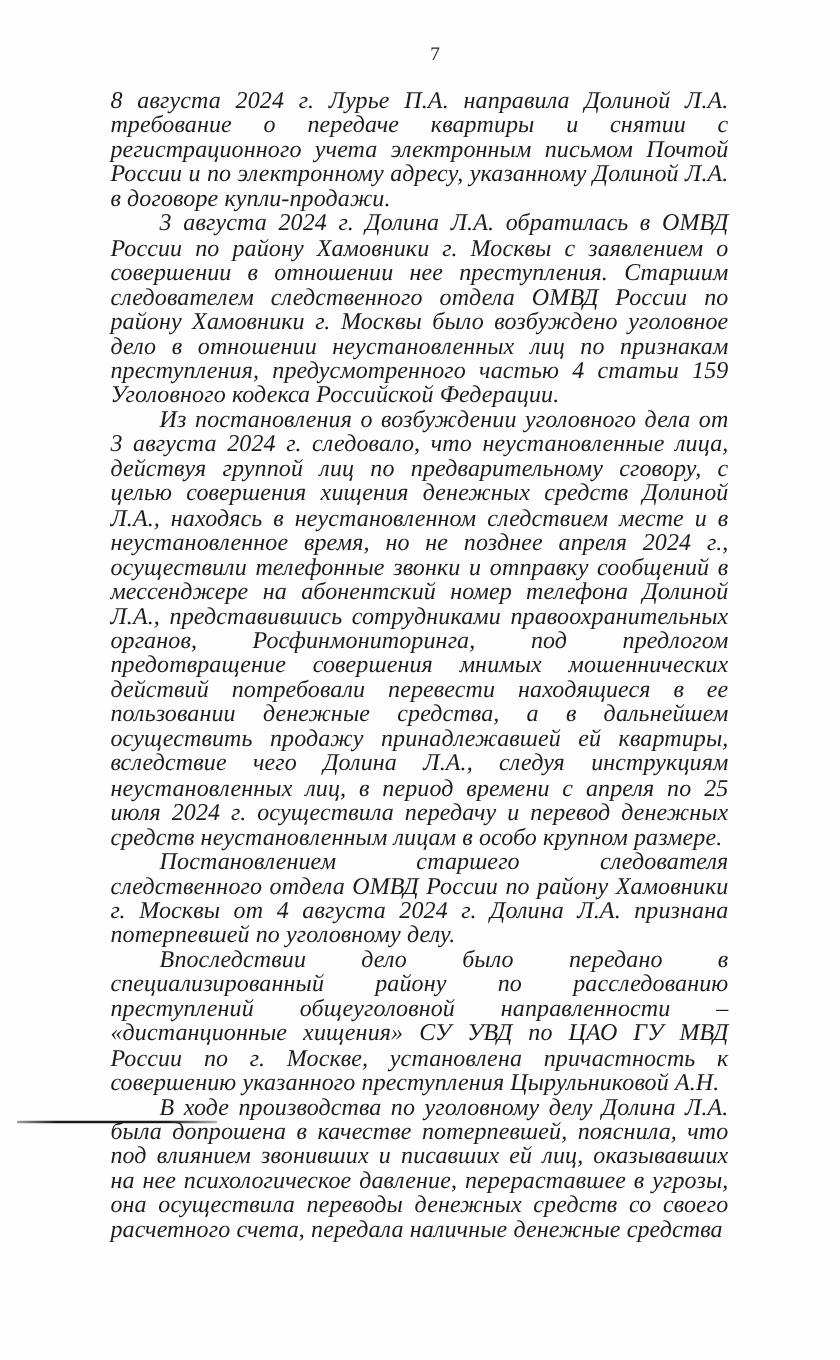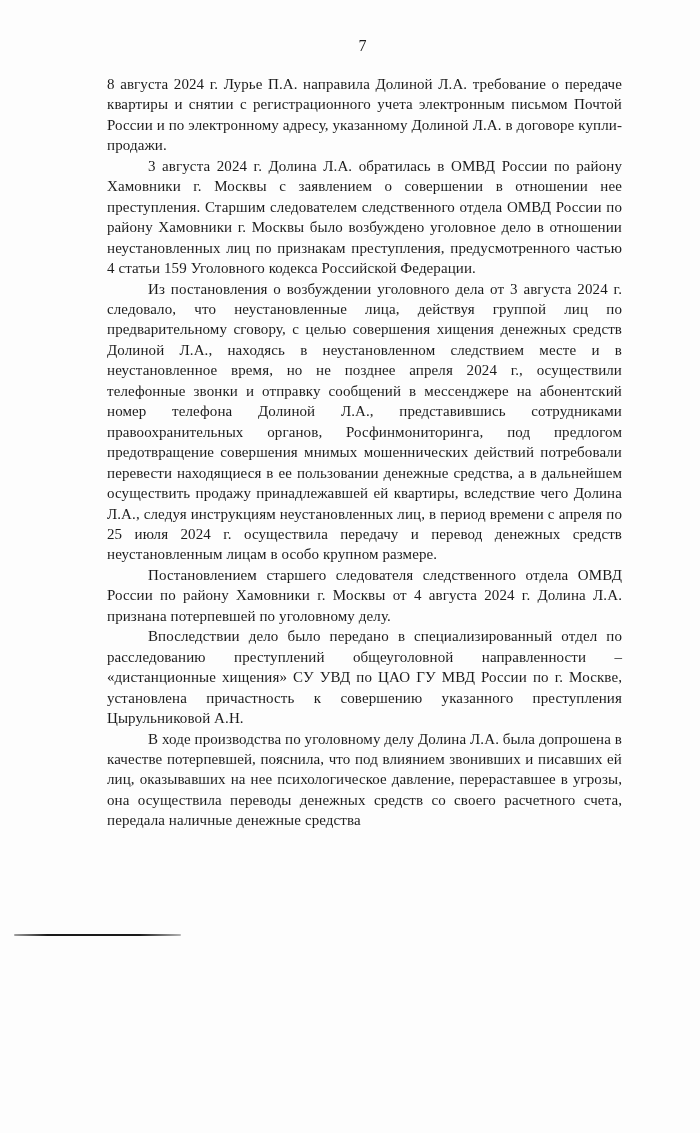--- a/index.html
+++ b/index.html
@@ -21,27 +21,28 @@
     top: 36px;
     left: 105px;
     width: 515px;
     text-align: center;
     font-size: 16px;
     line-height: 20px;
   }
   .content {
     position: absolute;
     top: 74px;
-    left: 107px;
+    left: 92px;
     width: 515px;
-    font-size: 15px;
+    font-size: 20px;
     line-height: 20.45px;
     text-align: justify;
     text-justify: inter-word;
     letter-spacing: 0.1px;
+    font-style: italic;
   }
   .para {
     margin: 0;
     text-indent: 41px;
   }
   .para.continuation {
     text-indent: 0;
   }
   .bottom-rule {
     position: absolute;
@@ -62,19 +63,19 @@
 
 <div class="page">
 
   <div class="page-number">7</div>
 
   <div class="content">
     <p class="para continuation">8 августа 2024 г. Лурье П.А. направила Долиной Л.А. требование о передаче квартиры и снятии с регистрационного учета электронным письмом Почтой России и по электронному адресу, указанному Долиной Л.А. в договоре купли-продажи.</p>
     <p class="para">3 августа 2024 г. Долина Л.А. обратилась в ОМВД России по району Хамовники г. Москвы с заявлением о совершении в отношении нее преступления. Старшим следователем следственного отдела ОМВД России по району Хамовники г. Москвы было возбуждено уголовное дело в отношении неустановленных лиц по признакам преступления, предусмотренного частью 4 статьи 159 Уголовного кодекса Российской Федерации.</p>
     <p class="para">Из постановления о возбуждении уголовного дела от 3 августа 2024 г. следовало, что неустановленные лица, действуя группой лиц по предварительному сговору, с целью совершения хищения денежных средств Долиной Л.А., находясь в неустановленном следствием месте и в неустановленное время, но не позднее апреля 2024 г., осуществили телефонные звонки и отправку сообщений в мессенджере на абонентский номер телефона Долиной Л.А., представившись сотрудниками правоохранительных органов, Росфинмониторинга, под предлогом предотвращение совершения мнимых мошеннических действий потребовали перевести находящиеся в ее пользовании денежные средства, а в дальнейшем осуществить продажу принадлежавшей ей квартиры, вследствие чего Долина Л.А., следуя инструкциям неустановленных лиц, в период времени с апреля по 25 июля 2024 г. осуществила передачу и перевод денежных средств неустановленным лицам в особо крупном размере.</p>
     <p class="para">Постановлением старшего следователя следственного отдела ОМВД России по району Хамовники г. Москвы от 4 августа 2024 г. Долина Л.А. признана потерпевшей по уголовному делу.</p>
-    <p class="para">Впоследствии дело было передано в специализированный отдел по расследованию преступлений общеуголовной направленности – «дистанционные хищения» СУ УВД по ЦАО ГУ МВД России по г. Москве, установлена причастность к совершению указанного преступления Цырульниковой А.Н.</p>
+    <p class="para">Впоследствии дело было передано в специализированный району по расследованию преступлений общеуголовной направленности – «дистанционные хищения» СУ УВД по ЦАО ГУ МВД России по г. Москве, установлена причастность к совершению указанного преступления Цырульниковой А.Н.</p>
     <p class="para">В ходе производства по уголовному делу Долина Л.А. была допрошена в качестве потерпевшей, пояснила, что под влиянием звонивших и писавших ей лиц, оказывавших на нее психологическое давление, перераставшее в угрозы, она осуществила переводы денежных средств со своего расчетного счета, передала наличные денежные средства</p>
   </div>
 
   <div class="bottom-rule"></div>
 
 </div>
 
 </body></html>

